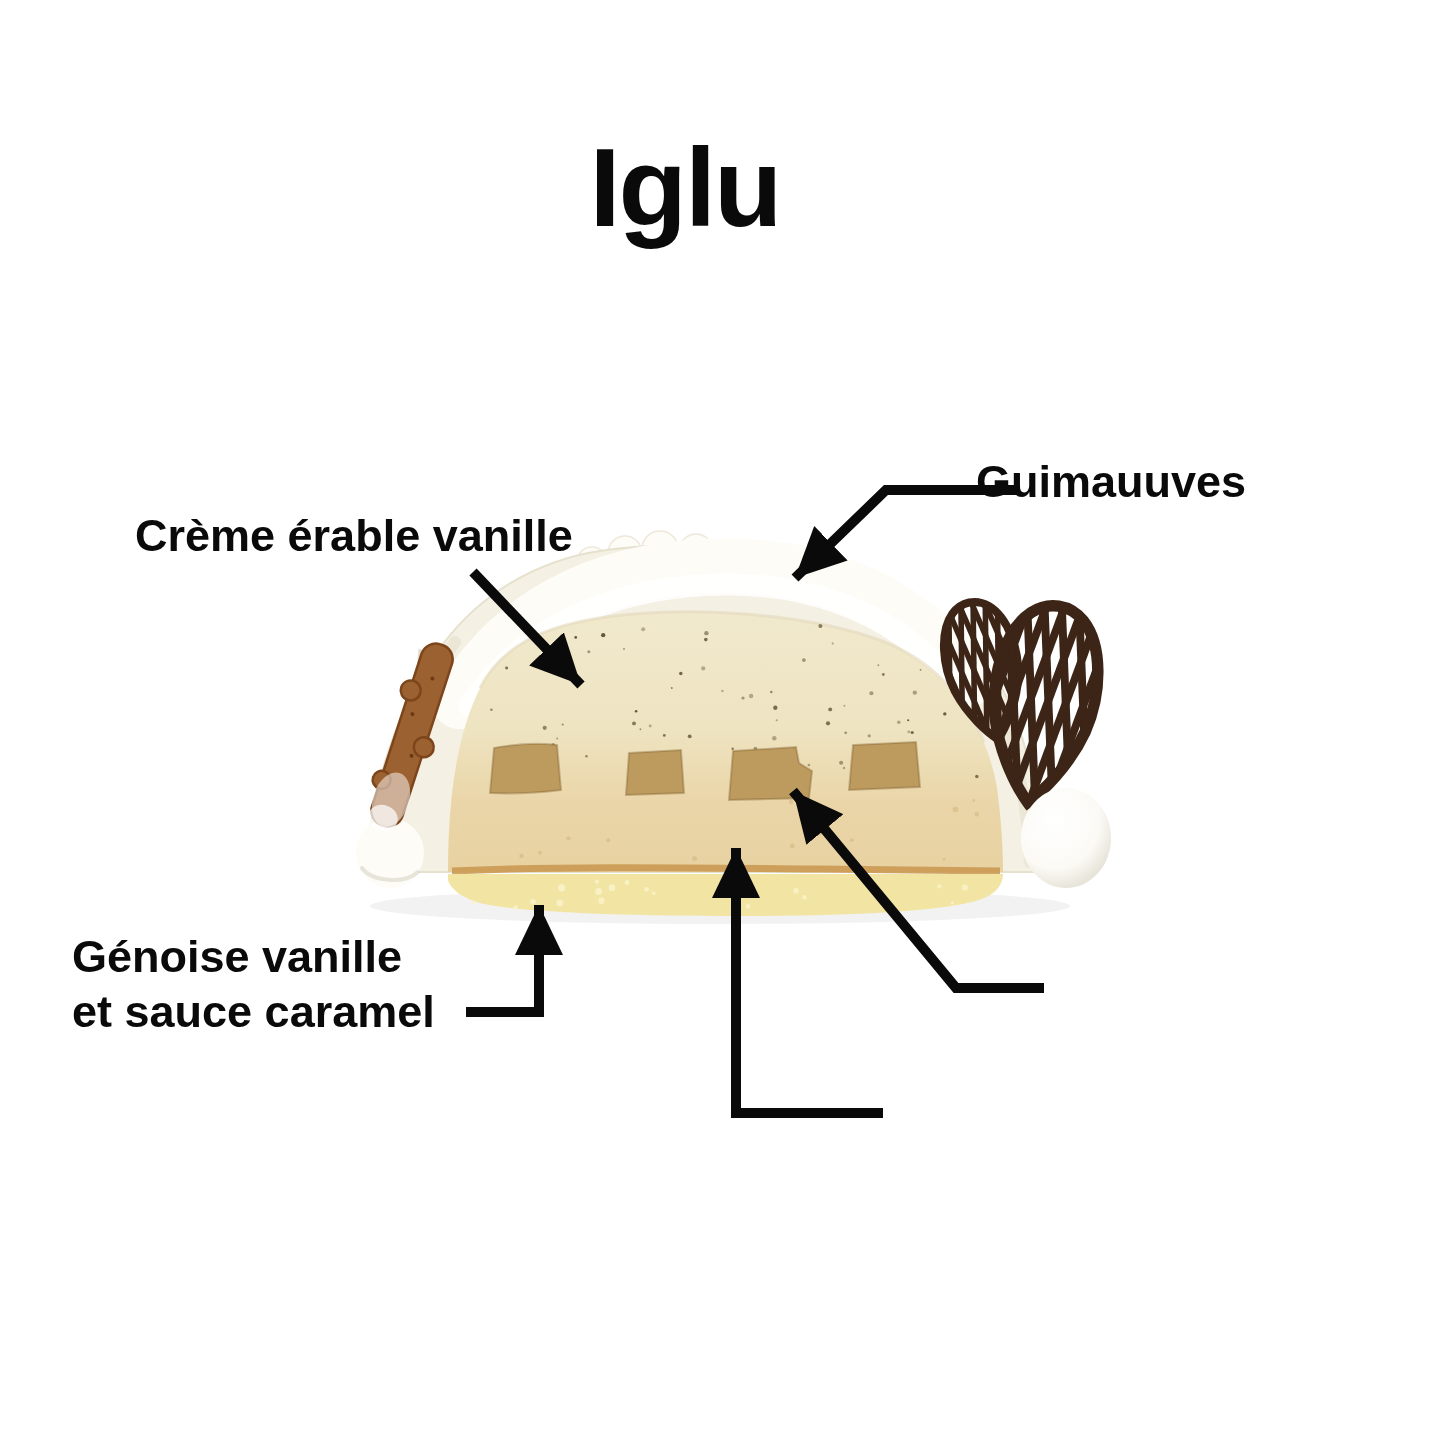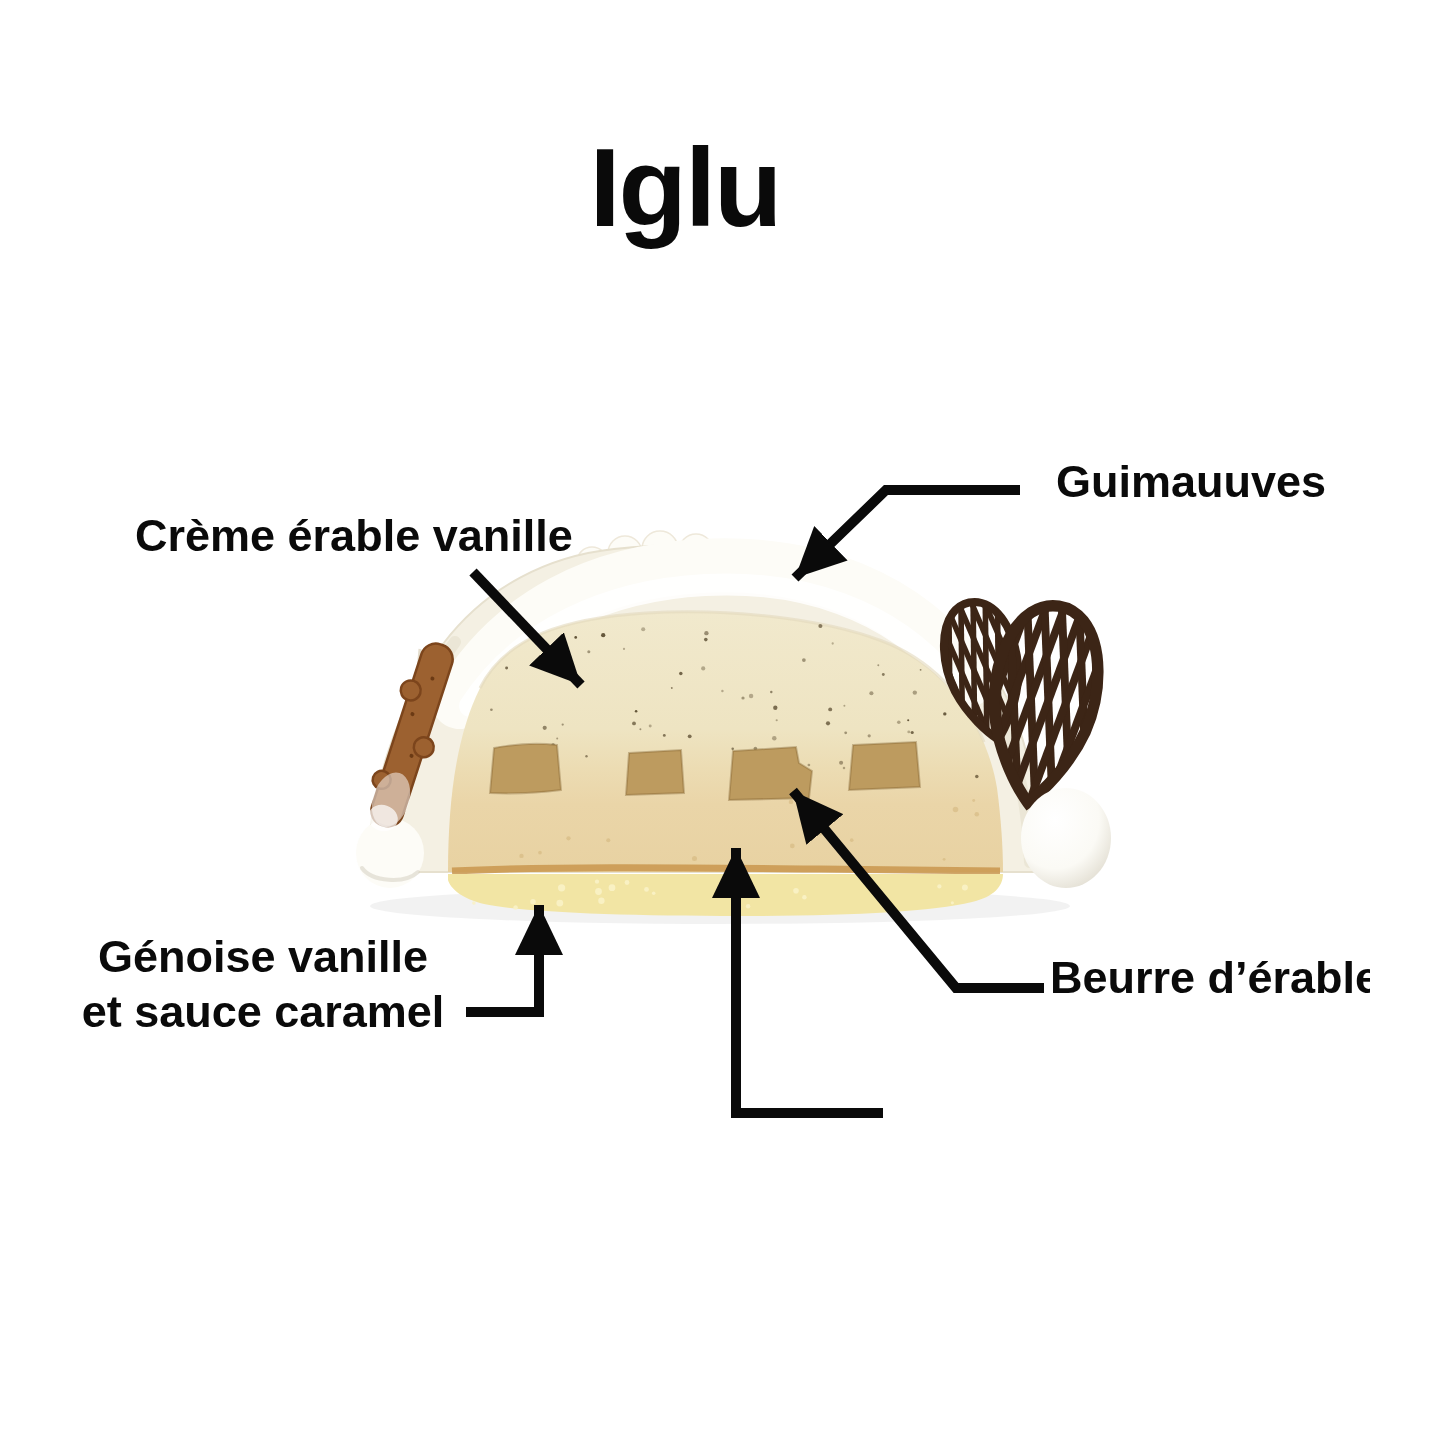--- a/index.html
+++ b/index.html
@@ -17,37 +17,36 @@
     letter-spacing:-2px;
     color:var(--c-label-text,#0a0a0a);
     white-space:nowrap;
   }
   .lbl{
     position:absolute;
     font-size:45px;line-height:1;font-weight:700;
     color:var(--c-label-text,#0a0a0a);
     white-space:nowrap;
   }
-  .lbl.multiline{line-height:55px;text-align:center;white-space:nowrap;}
+  .lbl.multiline{line-height:55px;text-align:left;white-space:nowrap;}
   .diagram-svg{position:absolute;inset:0;}
 </style>
 </head>
 <body>
 
 <div class="stage">
 
   <div class="title">Iglu</div>
 
   <div class="lbl" style="left:135px;top:513px;">Crème érable vanille</div>
-  <div class="lbl" style="left:1056px;top:459px;">Guimauuves</div>
+  <div class="lbl" style="left:976px;top:459px;">Guimauuves</div>
   <div class="lbl multiline" style="left:72px;top:929px;width:382px;">
     <div>Génoise vanille</div>
     <div>et sauce caramel</div>
   </div>
-  <div class="lbl" style="left:1050px;top:955px;">Beurre d’érable</div>
 
   <svg class="diagram-svg" width="1445" height="1445" viewBox="0 0 1445 1445" xmlns="http://www.w3.org/2000/svg">
     <defs>
       <marker id="ah" markerUnits="strokeWidth" markerWidth="5.2" markerHeight="4.8" refX="5" refY="2.4" orient="auto">
         <path d="M0,0 L5,2.4 L0,4.8 Z" style="fill:var(--c-arrow,#0a0a0a)"></path>
       </marker>
       <linearGradient id="cutGrad" x1="0" y1="0" x2="0" y2="1">
         <stop offset="0%" stop-color="#f1e9cd"></stop>
         <stop offset="45%" stop-color="#eee4c2"></stop>
         <stop offset="60%" stop-color="#ecdcb3"></stop>

